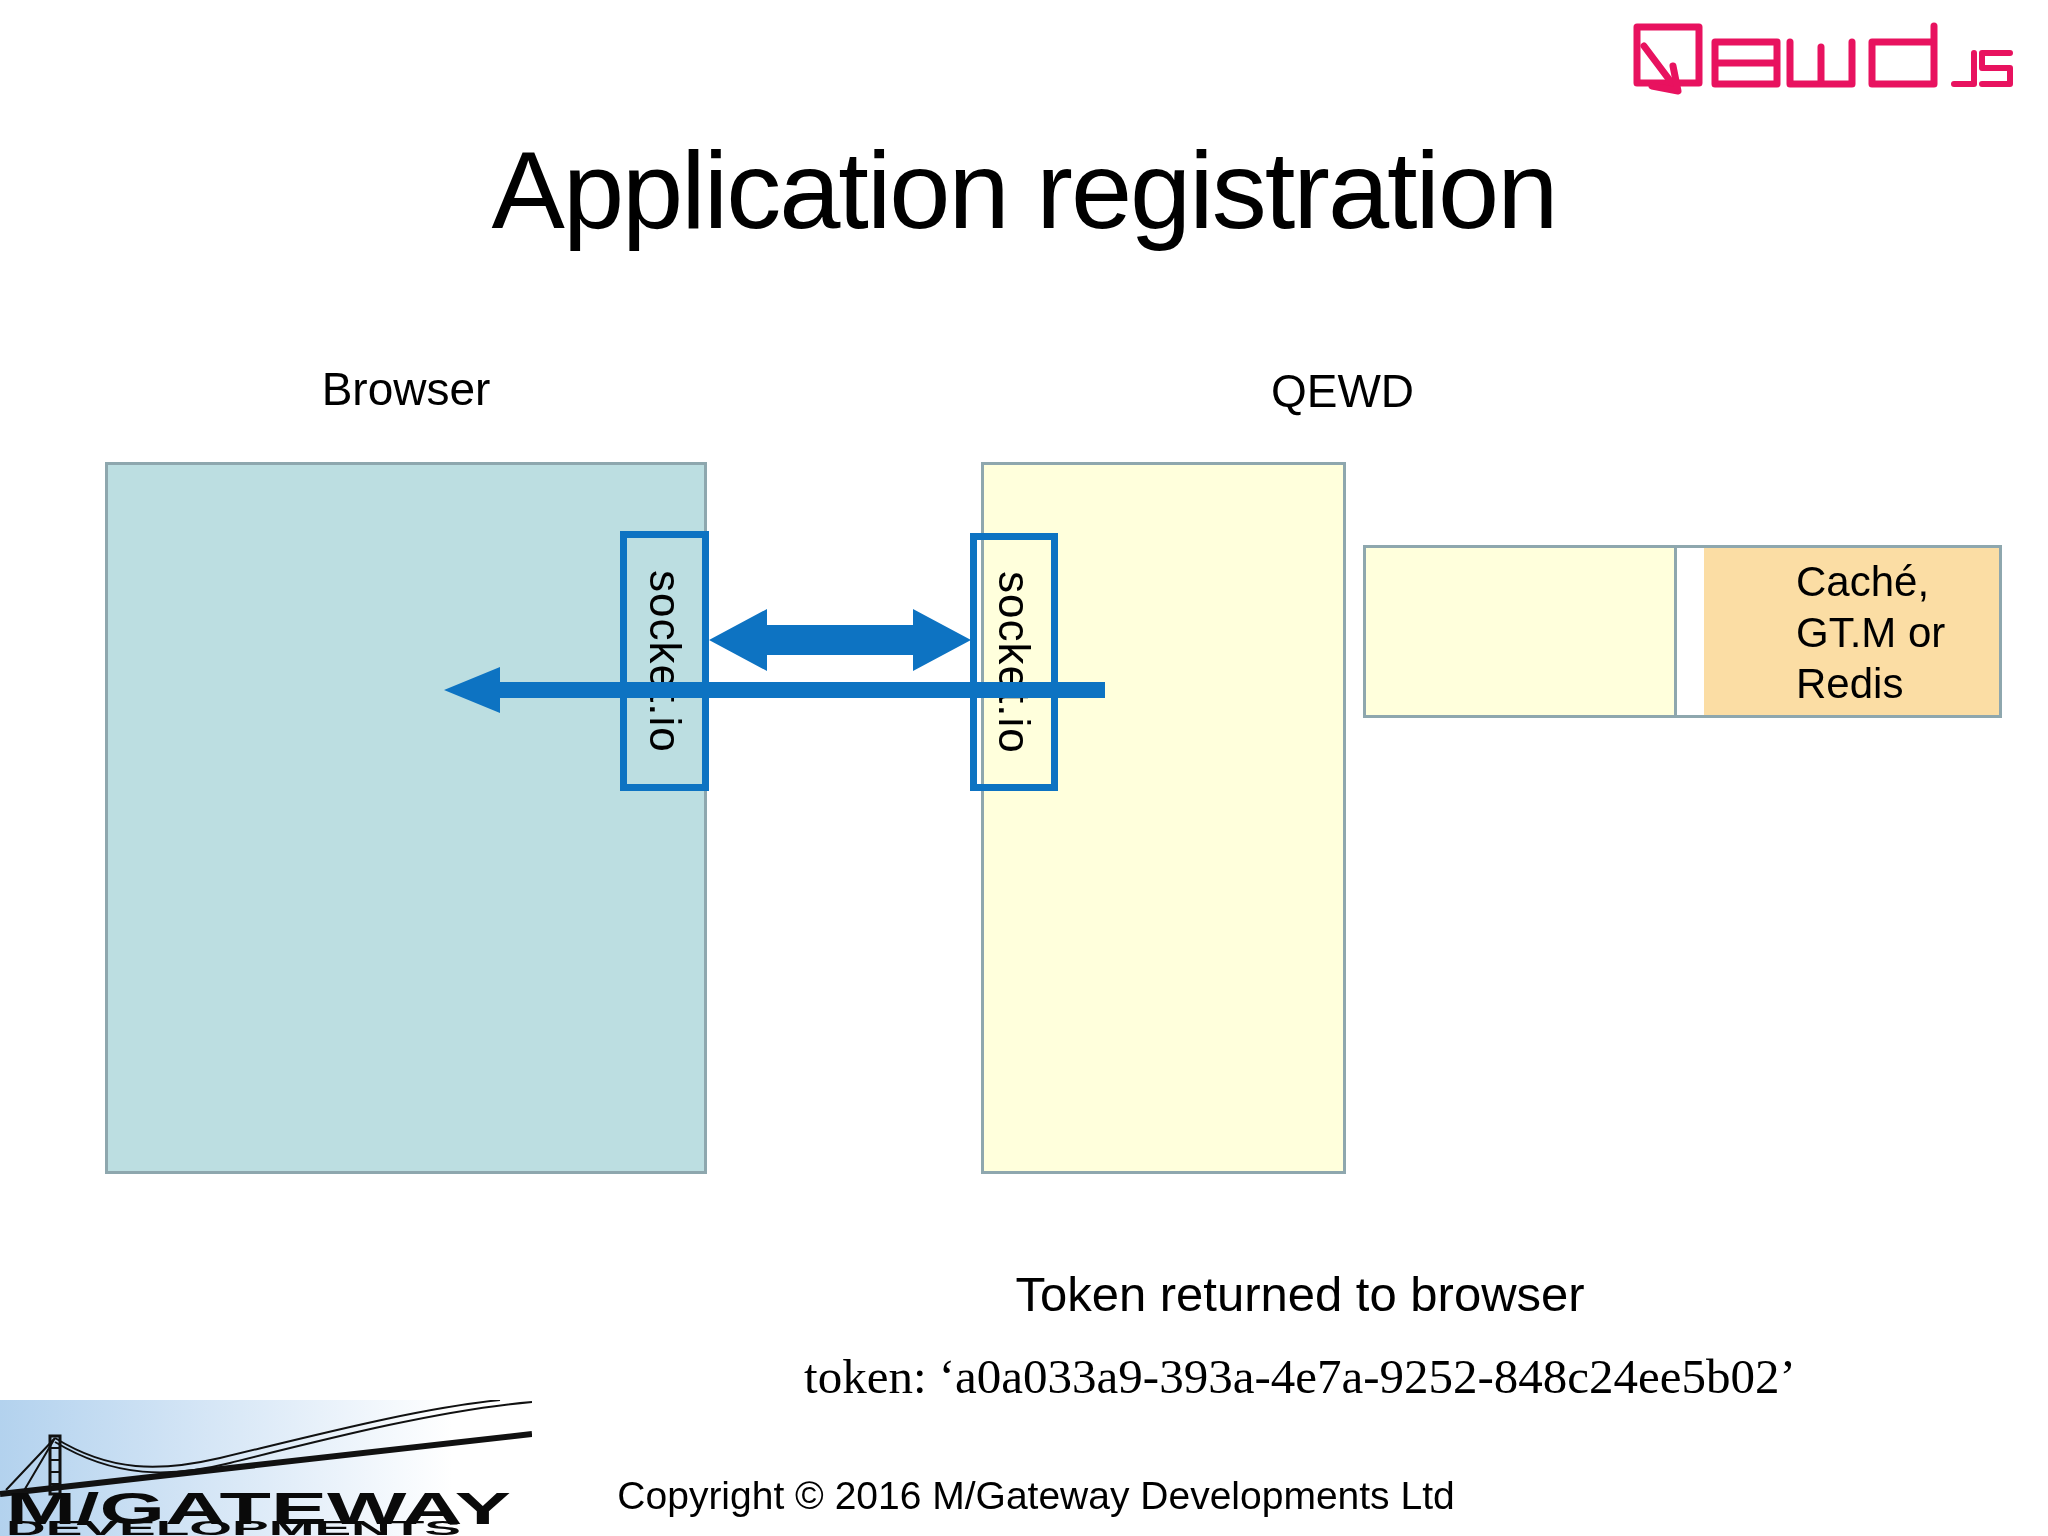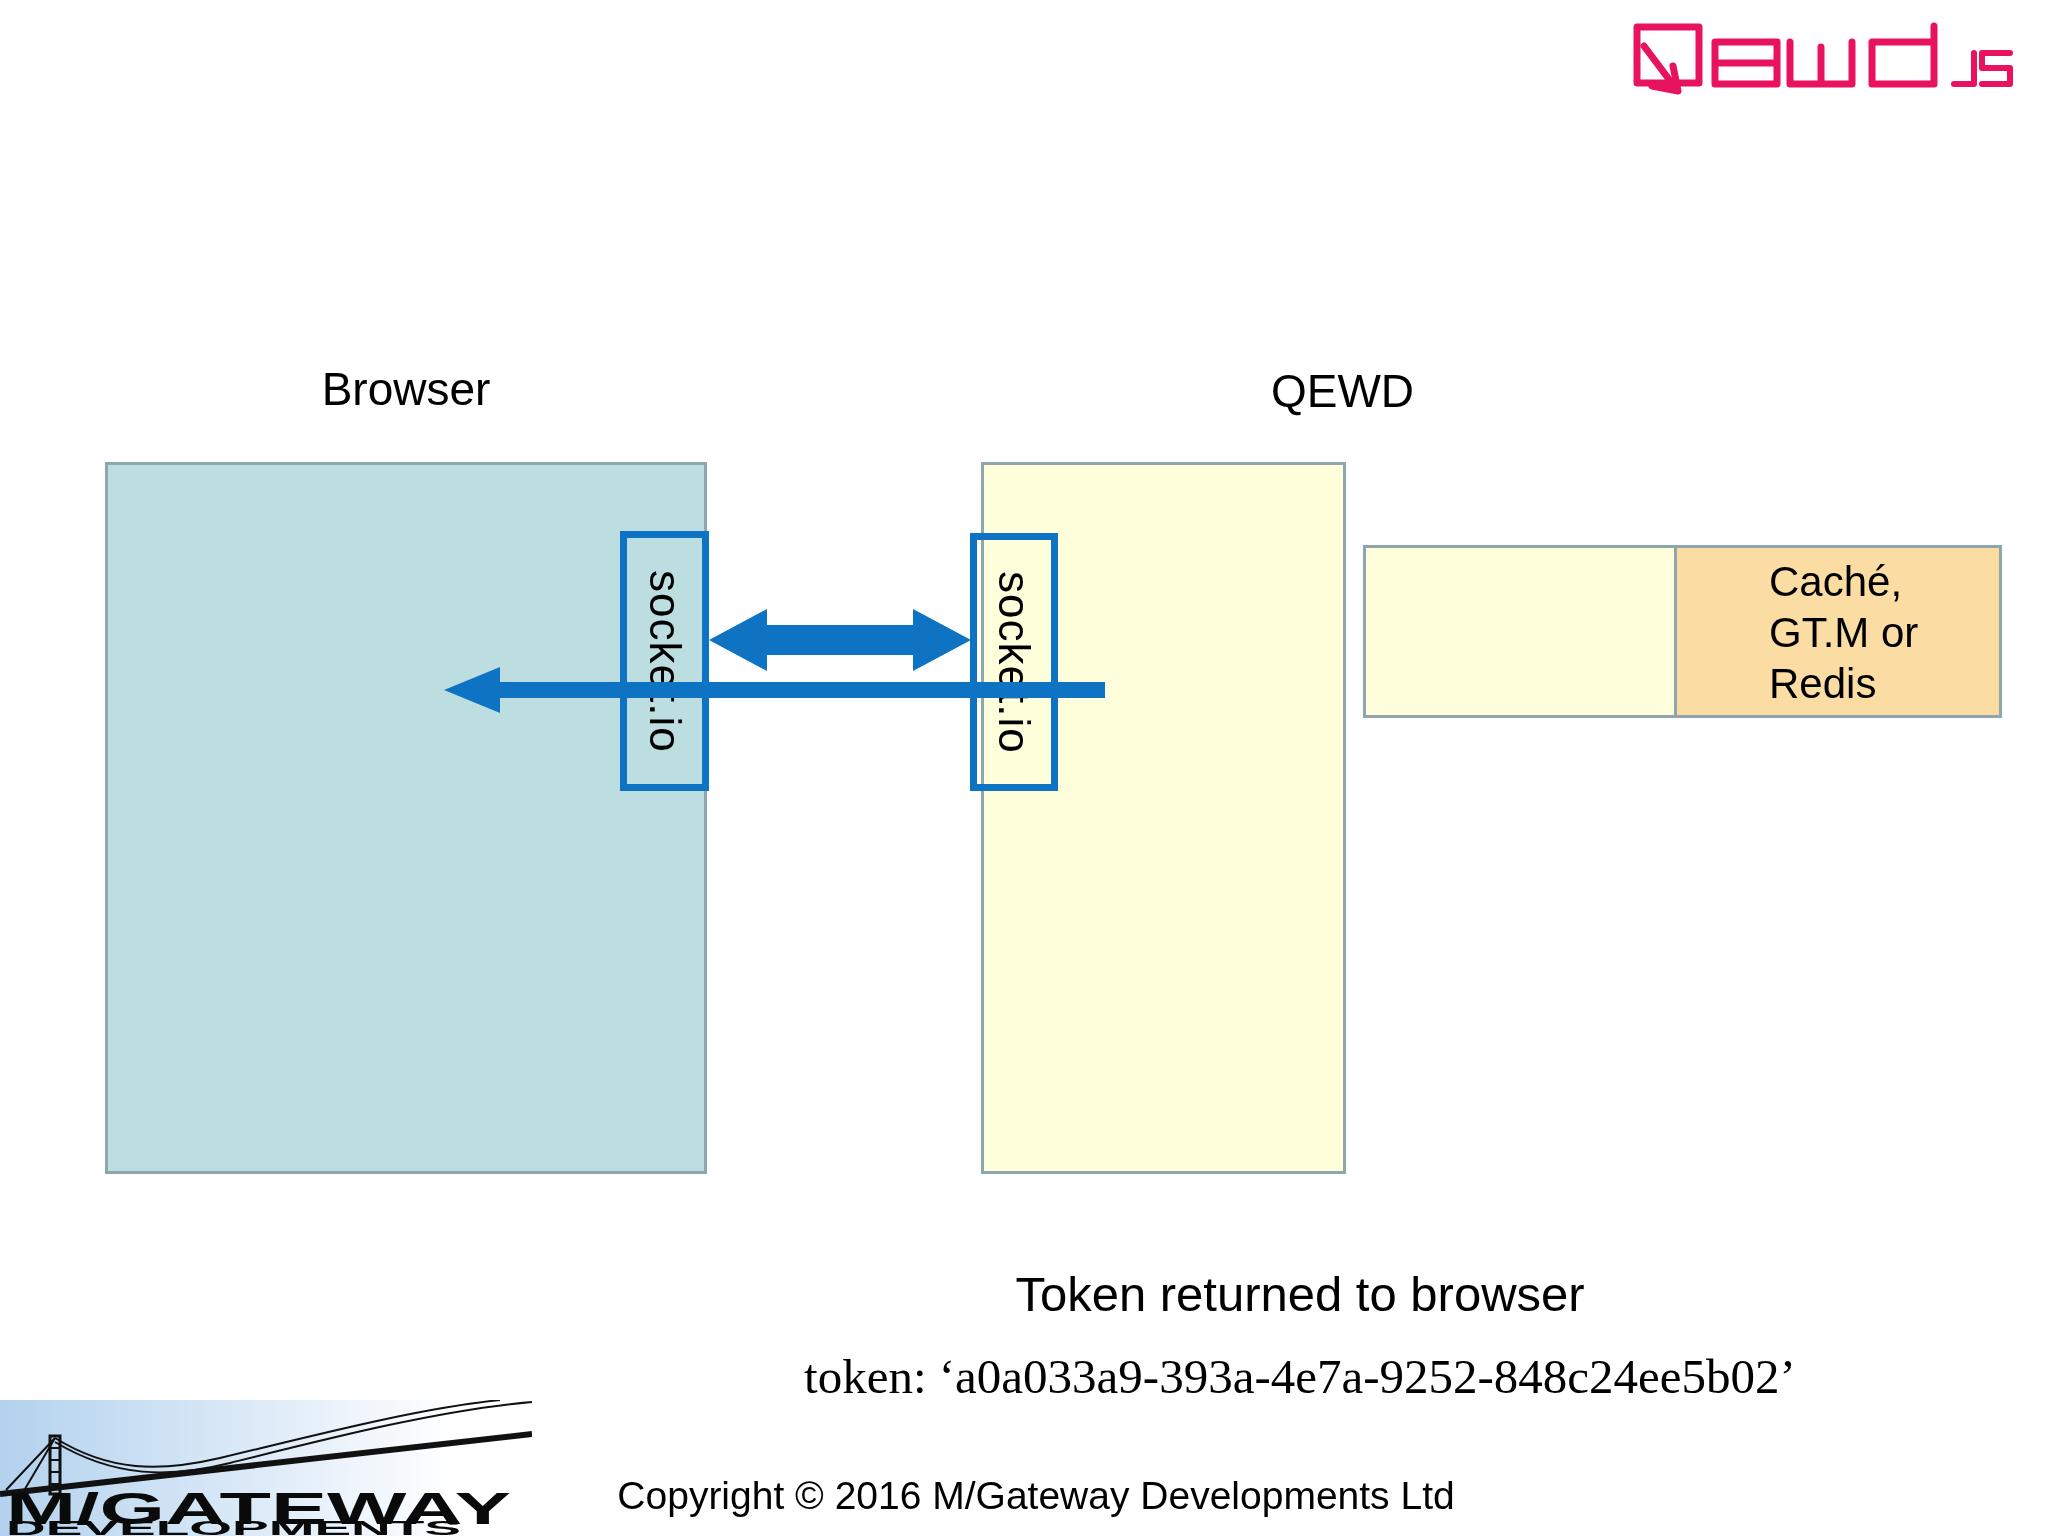--- a/index.html
+++ b/index.html
@@ -23,21 +23,21 @@
   .socket-right { left:970px; top:533px; width:88px; height:258px; }
   .socket-text { writing-mode:vertical-rl; font-size:44px; letter-spacing:1px; }
 
   .arrow-svg { position:absolute; }
   .arrow-double { left:700px; top:596px; }
   .arrow-long   { left:430px; top:655px; }
 
   .db-table { position:absolute; left:1363px; top:545px; width:639px; height:173px;
               display:flex; border:3px solid #8ea7ae; box-sizing:border-box; }
   .db-cell-empty { width:311px; background:#ffffdc; border-right:3px solid #8ea7ae; box-sizing:border-box; }
-  .db-cell-label { flex:1; background:#fbdda4; }
+  .db-cell-label { flex:1; background:#fbdda4;margin-left:27px; }
   .db-text { white-space:pre-line; font-size:42px; line-height:1.22; padding:8px 0 0 92px; }
 
   .caption   { position:absolute; left:1300px; top:1266px; transform:translateX(-50%);
                font-size:49px; white-space:nowrap; }
   .token     { position:absolute; left:1300px; top:1348px; transform:translateX(-50%);
                font-size:49px; white-space:nowrap;font-family:Liberation Serif, serif; }
   .copyright { position:absolute; left:1036px; top:1474px; transform:translateX(-50%);
                font-size:39px; white-space:nowrap; }
 
   .qewd-logo { position:absolute; left:1633px; top:20px; }
@@ -56,20 +56,21 @@
       <path d="M82,22 H144 V64 H82 Z M82,43 H144"></path>
       <path d="M157,22 V64 H219 V22 M188,27 V64"></path>
       <path d="M301,6 V64 H239 V22 H301"></path>
       <g stroke-width="6">
         <path d="M341,33 V64 H321"></path>
         <path d="M377,33 H349 V48 H377 V64 H349"></path>
       </g>
     </g>
   </svg>
 
+  <div class="title">Application registration</div>
 
   <div class="col-label browser-label">Browser</div>
   <div class="col-label qewd-label">QEWD</div>
 
   <div class="bigbox browser-box"></div>
   <div class="bigbox qewd-box"></div>
 
   <div class="socket-box socket-left">
     <span class="socket-text">socket.io</span>
   </div>

